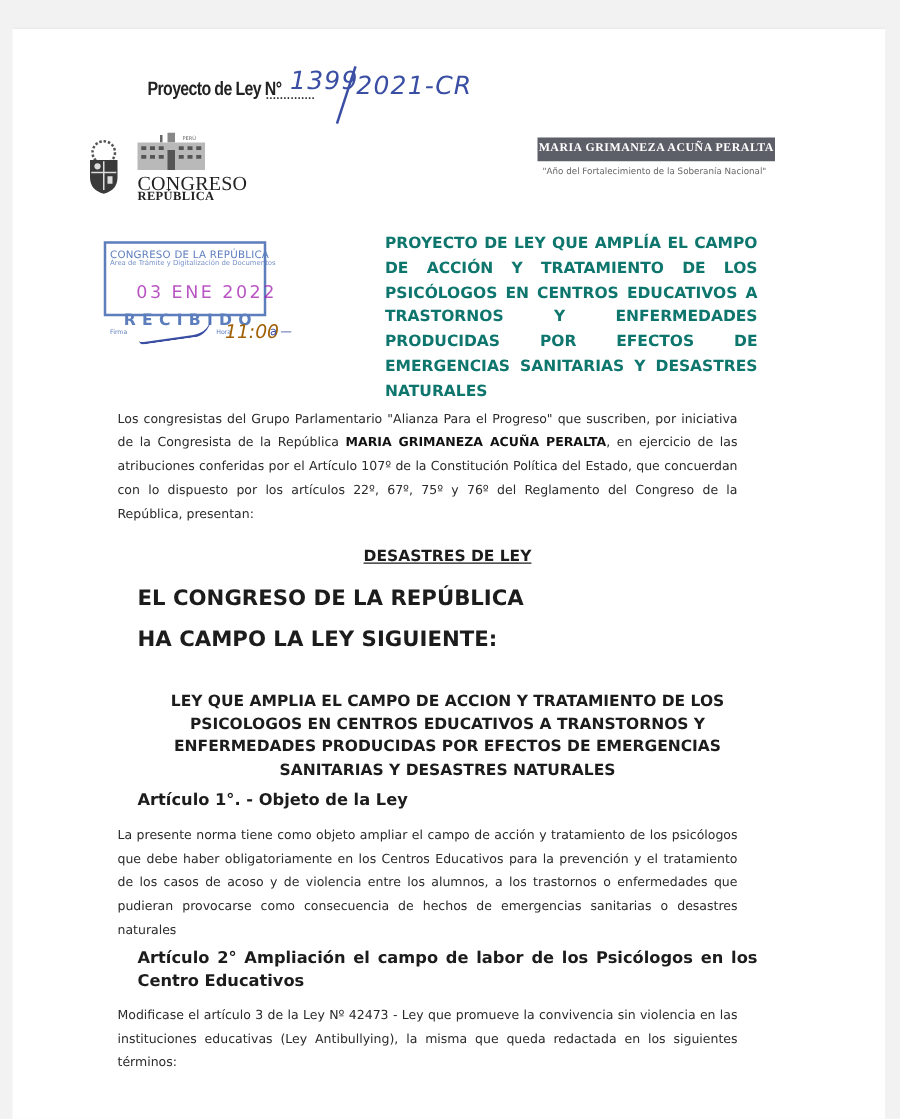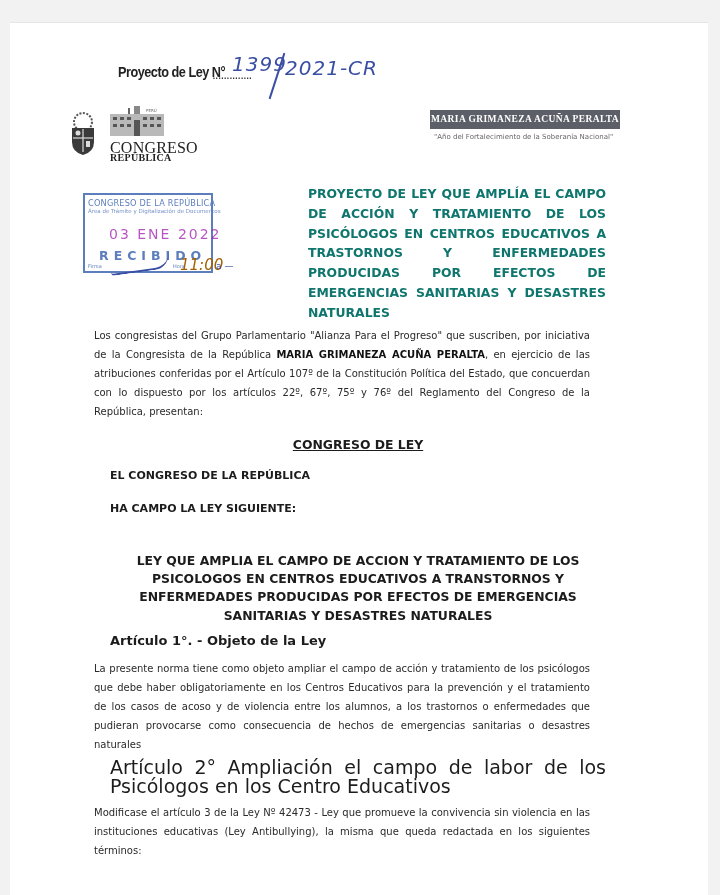--- a/index.html
+++ b/index.html
@@ -23,47 +23,47 @@
   .hand-slash { left:276px; top:52px; width:2px; height:48px; background:#3a4ea3; transform:rotate(18deg); }
 
   .coat { left:67px; top:112px; width:32px; height:44px; }
   .congress-logo { left:108px; top:106px; width:58px; height:56px; }
   .congress-word { left:110px; top:139px; font-family:"Liberation Serif", serif; font-size:16px; color:#222; letter-spacing:0.2px; }
   .republica-word { left:110px; top:152px; font-family:"Liberation Serif", serif; font-size:10px; color:#222; font-weight:bold; letter-spacing:0.3px; }
 
   .name-banner { left:430px; top:110px; width:190px; height:19px; background:#5c5f68; color:#fff; font-family:"Liberation Serif", serif; font-weight:bold; font-size:9.5px; line-height:19px; text-align:center; letter-spacing:0.4px; }
   .year-motto { left:434px; top:133px; font-size:7px; color:#666; white-space:nowrap; }
 
-  .stamp { left:83px; top:193px; width:130px; height:80px; border:2px solid #5d7ebd; color:#5d7ebd; box-sizing:border-box; }
+  .stamp { left:83px; top:193px; width:130px; height:60px; border:2px solid #5d7ebd; color:#5d7ebd; box-sizing:border-box; }
   .stamp-title { position:absolute; left:3px; top:3px; font-size:8.2px; letter-spacing:0.2px; white-space:nowrap; }
   .stamp-sub { position:absolute; left:3px; top:13px; font-size:5.5px; white-space:nowrap; opacity:0.85; }
   .stamp-date { position:absolute; left:24px; top:31px; font-size:14px; color:#a21caf; letter-spacing:2px; opacity:0.75; white-space:nowrap; }
   .stamp-recibido { position:absolute; left:14px; top:53px; font-size:12.5px; letter-spacing:5px; font-weight:bold; white-space:nowrap; }
   .stamp-firma { position:absolute; left:3px; top:68px; font-size:5px; white-space:nowrap; }
   .stamp-hora { position:absolute; left:88px; top:68px; font-size:5px; white-space:nowrap; }
   .stamp-sig { left:110px; top:256px; width:60px; height:14px; border-bottom:2px solid #3a4ea3; border-radius:0 0 40px 10px; transform:rotate(-8deg); }
   .stamp-time { left:180px; top:256px; font-style:italic; font-size:15px; color:#a16207; white-space:nowrap; }
   .stamp-time-tail { left:216px; top:261px; font-size:9px; color:#3a4ea3; white-space:nowrap; }
 
   .title-block { left:308px; top:184px; width:298px; font-weight:bold; font-size:12.4px; line-height:19.8px; text-align:justify; text-align-last:left; color:#0f766e; }
 
   .body-p { left:94px; width:496px; font-size:10px; line-height:18.9px; text-align:justify; color:#2a2a2a; }
   .intro { top:327px; }
   .intro b { color:#111; }
 
   .center-h { left:110px; width:496px; text-align:center; font-weight:bold; font-size:12.4px; color:#1c1c1c; }
   .proyecto { top:437px; text-decoration:underline; }
-  .bold-line { left:110px; font-weight:bold; font-size:11px; color:#1c1c1c; white-space:nowrap; }
+  .bold-line { left:110px; font-weight:bold; font-size:17px; color:#1c1c1c; white-space:nowrap; }
   .congreso { top:469px; }
   .hadado { top:502px; }
 
   .law-title { top:552px; line-height:18.2px; }
   .art1 { left:110px; top:633px; font-weight:bold; font-size:13px; color:#1c1c1c; }
   .art1-body { top:660px; }
-  .art2 { left:110px; top:758px; width:496px; font-weight:normal; font-size:19px; line-height:18.5px; text-align:justify; color:#1c1c1c; }
+  .art2 { left:110px; top:758px; width:496px; font-weight:bold; font-size:13px; line-height:18.5px; text-align:justify; color:#1c1c1c; }
   .art2-body { top:804px; }
 </style>
 </head>
 <body>
 
 <div class="paper">
 </div>
 
 <div class="abs proj-no">Proyecto de Ley N°</div>
 <div class="abs proj-dots" style="left:212px;top:68px;">..............</div>
@@ -118,21 +118,21 @@
 <div class="abs stamp-sig"></div>
 <div class="abs stamp-time">11:00</div>
 <div class="abs stamp-time-tail">a —</div>
 
 <div class="abs title-block">PROYECTO DE LEY QUE AMPLÍA EL CAMPO DE ACCIÓN Y TRATAMIENTO DE LOS PSICÓLOGOS EN CENTROS EDUCATIVOS A TRASTORNOS Y ENFERMEDADES PRODUCIDAS POR EFECTOS DE EMERGENCIAS SANITARIAS Y DESASTRES NATURALES</div>
 
 <div class="abs body-p intro">
   <span>Los congresistas del Grupo Parlamentario "Alianza Para el Progreso" que suscriben, por iniciativa de la Congresista de la República </span><b>MARIA GRIMANEZA ACUÑA PERALTA</b><span>, en ejercicio de las atribuciones conferidas por el Artículo 107º de la Constitución Política del Estado, que concuerdan con lo dispuesto por los artículos 22º, 67º, 75º y 76º del Reglamento del Congreso de la República, presentan:</span>
 </div>
 
-<div class="abs center-h proyecto">CONGRESO DE LEY</div>
+<div class="abs center-h proyecto">DESASTRES DE LEY</div>
 <div class="abs bold-line congreso">EL CONGRESO DE LA REPÚBLICA</div>
 <div class="abs bold-line hadado">HA CAMPO LA LEY SIGUIENTE:</div>
 
 <div class="abs center-h law-title" style="padding:0 18px;box-sizing:border-box;">LEY QUE AMPLIA EL CAMPO DE ACCION Y TRATAMIENTO DE LOS PSICOLOGOS EN CENTROS EDUCATIVOS A TRANSTORNOS Y ENFERMEDADES PRODUCIDAS POR EFECTOS DE EMERGENCIAS SANITARIAS Y DESASTRES NATURALES</div>
 
 <div class="abs art1">Artículo 1°. - Objeto de la Ley</div>
 <div class="abs body-p art1-body">La presente norma tiene como objeto ampliar el campo de acción y tratamiento de los psicólogos que debe haber obligatoriamente en los Centros Educativos para la prevención y el tratamiento de los casos de acoso y de violencia entre los alumnos, a los trastornos o enfermedades que pudieran provocarse como consecuencia de hechos de emergencias sanitarias o desastres naturales</div>
 
 <div class="abs art2">Artículo 2° Ampliación el campo de labor de los Psicólogos en los Centro Educativos</div>
 <div class="abs body-p art2-body">Modificase el artículo 3 de la Ley Nº 42473 - Ley que promueve la convivencia sin violencia en las instituciones educativas (Ley Antibullying), la misma que queda redactada en los siguientes términos:</div>

